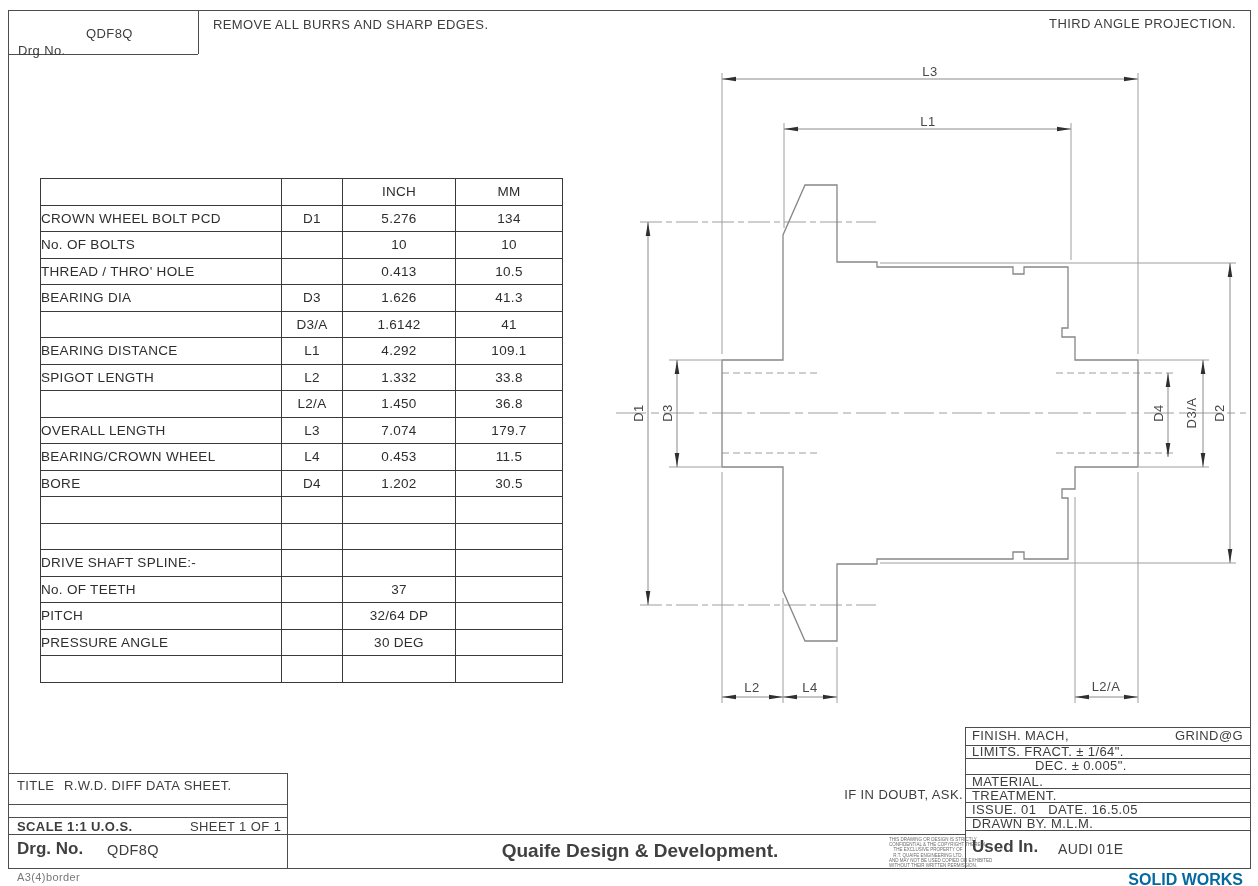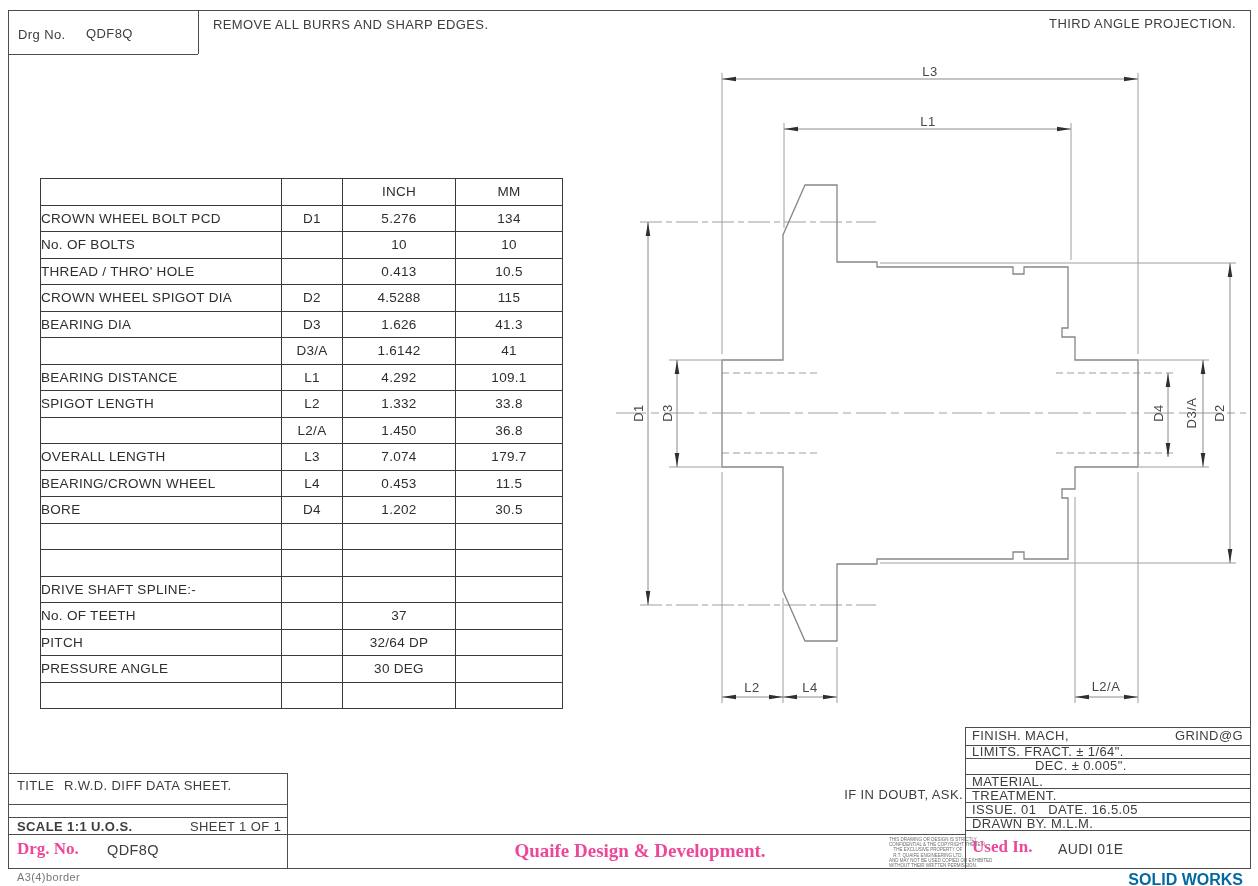--- a/index.html
+++ b/index.html
@@ -6,21 +6,21 @@
   body{
     width:1258px;height:886px;position:relative;background:#ffffff;
     font-family:"Liberation Sans", sans-serif;overflow:hidden;
   }
   svg{position:absolute;left:0;top:0;}
   .t{
     position:absolute;color:#3d3d3d;font-size:13px;letter-spacing:.4px;
     white-space:pre;line-height:1.1;
   }
   .serifbold{
-    font-family:Liberation Serif, serif;font-weight:bold;color:#ec4899;
+    font-family:Liberation Sans, sans-serif;font-weight:bold;color:#404040;
     letter-spacing:0;
   }
   .dimlab{
     position:absolute;color:#474747;font-size:13px;letter-spacing:.5px;
     transform:translate(-50%,-50%);white-space:pre;
   }
   .dimlab.vert{transform:translate(-50%,-50%) rotate(-90deg);}
   table.datatable{
     position:absolute;left:40px;top:178px;border-collapse:collapse;
     table-layout:fixed;width:522px;
@@ -129,21 +129,21 @@
 <span class="dimlab" style="left:928px;top:121px;">L1</span>
 <span class="dimlab" style="left:752px;top:687px;">L2</span>
 <span class="dimlab" style="left:810px;top:687px;">L4</span>
 <span class="dimlab" style="left:1106px;top:686px;">L2/A</span>
 <span class="dimlab vert" style="left:638px;top:413px;">D1</span>
 <span class="dimlab vert" style="left:667px;top:413px;">D3</span>
 <span class="dimlab vert" style="left:1158px;top:413px;">D4</span>
 <span class="dimlab vert" style="left:1191px;top:413px;">D3/A</span>
 <span class="dimlab vert" style="left:1219px;top:413px;">D2</span>
 
-<span class="t" style="left:18px;top:28px;">Drg No.</span>
+<span class="t" style="left:18px;top:44px;">Drg No.</span>
 <span class="t" style="left:86px;top:27px;">QDF8Q</span>
 <span class="t" style="left:213px;top:18px;">REMOVE ALL BURRS AND SHARP EDGES.</span>
 <span class="t" style="right:22px;top:17px;">THIRD ANGLE PROJECTION.</span>
 
 <table class="datatable">
   <colgroup>
       <col style="width:241px">
       <col style="width:61px">
       <col style="width:113px">
       <col style="width:107px">
@@ -165,26 +165,20 @@
         <td class="lbl">No. OF BOLTS</td>
         <td class="ctr"></td>
         <td class="ctr">10</td>
         <td class="ctr">10</td>
       </tr>
     <tr>
         <td class="lbl">THREAD / THRO' HOLE</td>
         <td class="ctr"></td>
         <td class="ctr">0.413</td>
         <td class="ctr">10.5</td>
-      </tr>
-    <tr>
-        <td class="lbl">CROWN WHEEL SPIGOT DIA</td>
-        <td class="ctr">D2</td>
-        <td class="ctr">4.5288</td>
-        <td class="ctr">115</td>
       </tr>
     <tr>
         <td class="lbl">BEARING DIA</td>
         <td class="ctr">D3</td>
         <td class="ctr">1.626</td>
         <td class="ctr">41.3</td>
       </tr>
     <tr>
         <td class="lbl"></td>
         <td class="ctr">D3/A</td>

